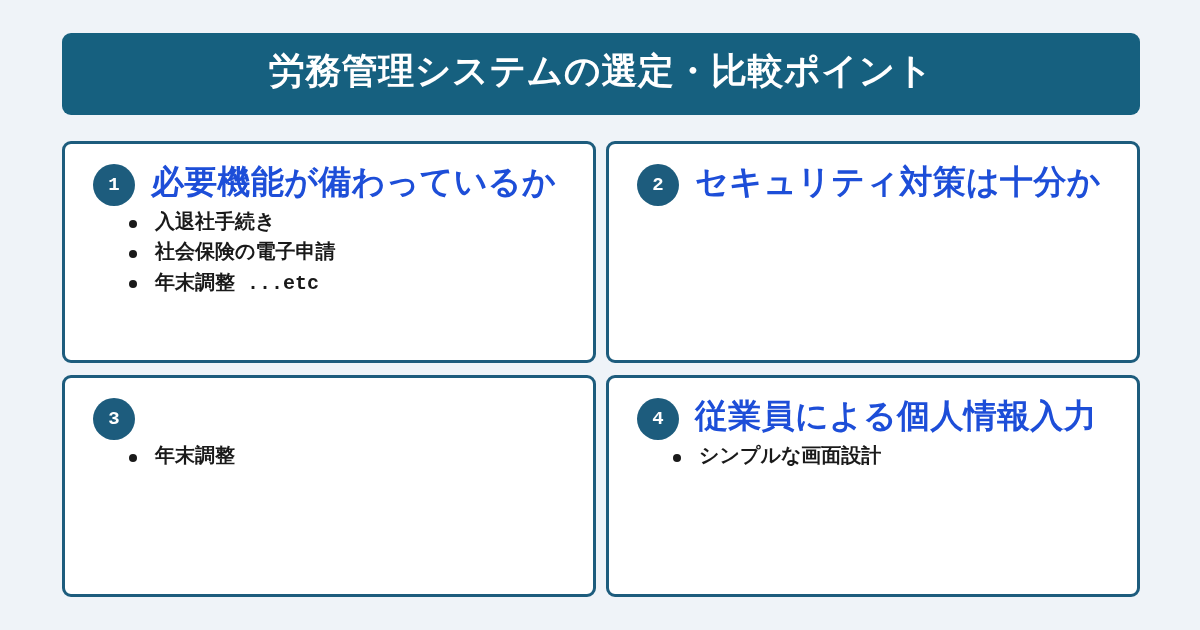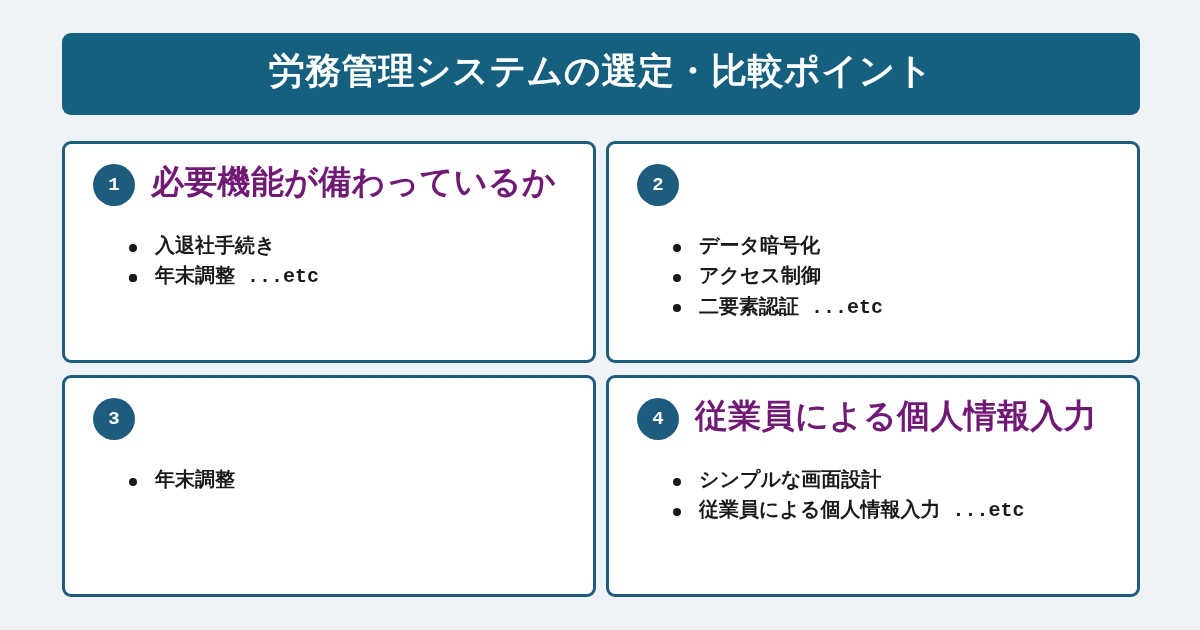--- a/index.html
+++ b/index.html
@@ -85,30 +85,30 @@
     color: #ffffff;
     font-size: 19px;
     font-weight: bold;
     display: flex;
     align-items: center;
     justify-content: center;
     line-height: 1;
   }
 
   .card-title {
-    color: #701a75;
+    color: #1d4ed8;
     font-size: 33px;
     font-weight: bold;
     line-height: 1.1;
     letter-spacing: 0.3px;
     white-space: nowrap;
   }
 
   .card-list {
-    margin: 26px 0 0 36px;
+    margin: 2px 0 0 36px;
     list-style: none;
     flex: 1 1 auto;
   }
 
   .card-list li {
     position: relative;
     color: #1a1a1a;
     font-size: 20px;
     font-weight: bold;
     line-height: 1.52;
@@ -142,46 +142,34 @@
         <div class="card-badge">1</div>
         <div class="card-title">必要機能が備わっているか</div>
       </div>
       <ul class="card-list">
         <li>
           <span class="bullet-dot"></span>
           <span>入退社手続き</span>
         </li>
         <li>
           <span class="bullet-dot"></span>
+          <span>社会保険の電子申請</span>
         </li>
         <li>
           <span class="bullet-dot"></span>
           <span>年末調整  ...etc</span>
         </li>
       </ul>
     </div>
 
     <div class="card">
       <div class="card-head">
         <div class="card-badge">2</div>
+        <div class="card-title">セキュリティ対策は十分か</div>
       </div>
-      <ul class="card-list">
-        <li>
-          <span class="bullet-dot"></span>
-          <span>データ暗号化</span>
-        </li>
-        <li>
-          <span class="bullet-dot"></span>
-          <span>アクセス制御</span>
-        </li>
-        <li>
-          <span class="bullet-dot"></span>
-          <span>二要素認証 ...etc</span>
-        </li>
-      </ul>
     </div>
 
     <div class="card">
       <div class="card-head">
         <div class="card-badge">3</div>
       </div>
       <ul class="card-list">
         <li>
           <span class="bullet-dot"></span>
           <span>年末調整</span>
@@ -192,21 +180,17 @@
     <div class="card">
       <div class="card-head">
         <div class="card-badge">4</div>
         <div class="card-title">従業員による個人情報入力</div>
       </div>
       <ul class="card-list">
         <li>
           <span class="bullet-dot"></span>
           <span>シンプルな画面設計</span>
         </li>
-        <li>
-          <span class="bullet-dot"></span>
-          <span>従業員による個人情報入力 ...etc</span>
-        </li>
       </ul>
     </div>
 
   </div>
 </div>
 
 </body></html>

